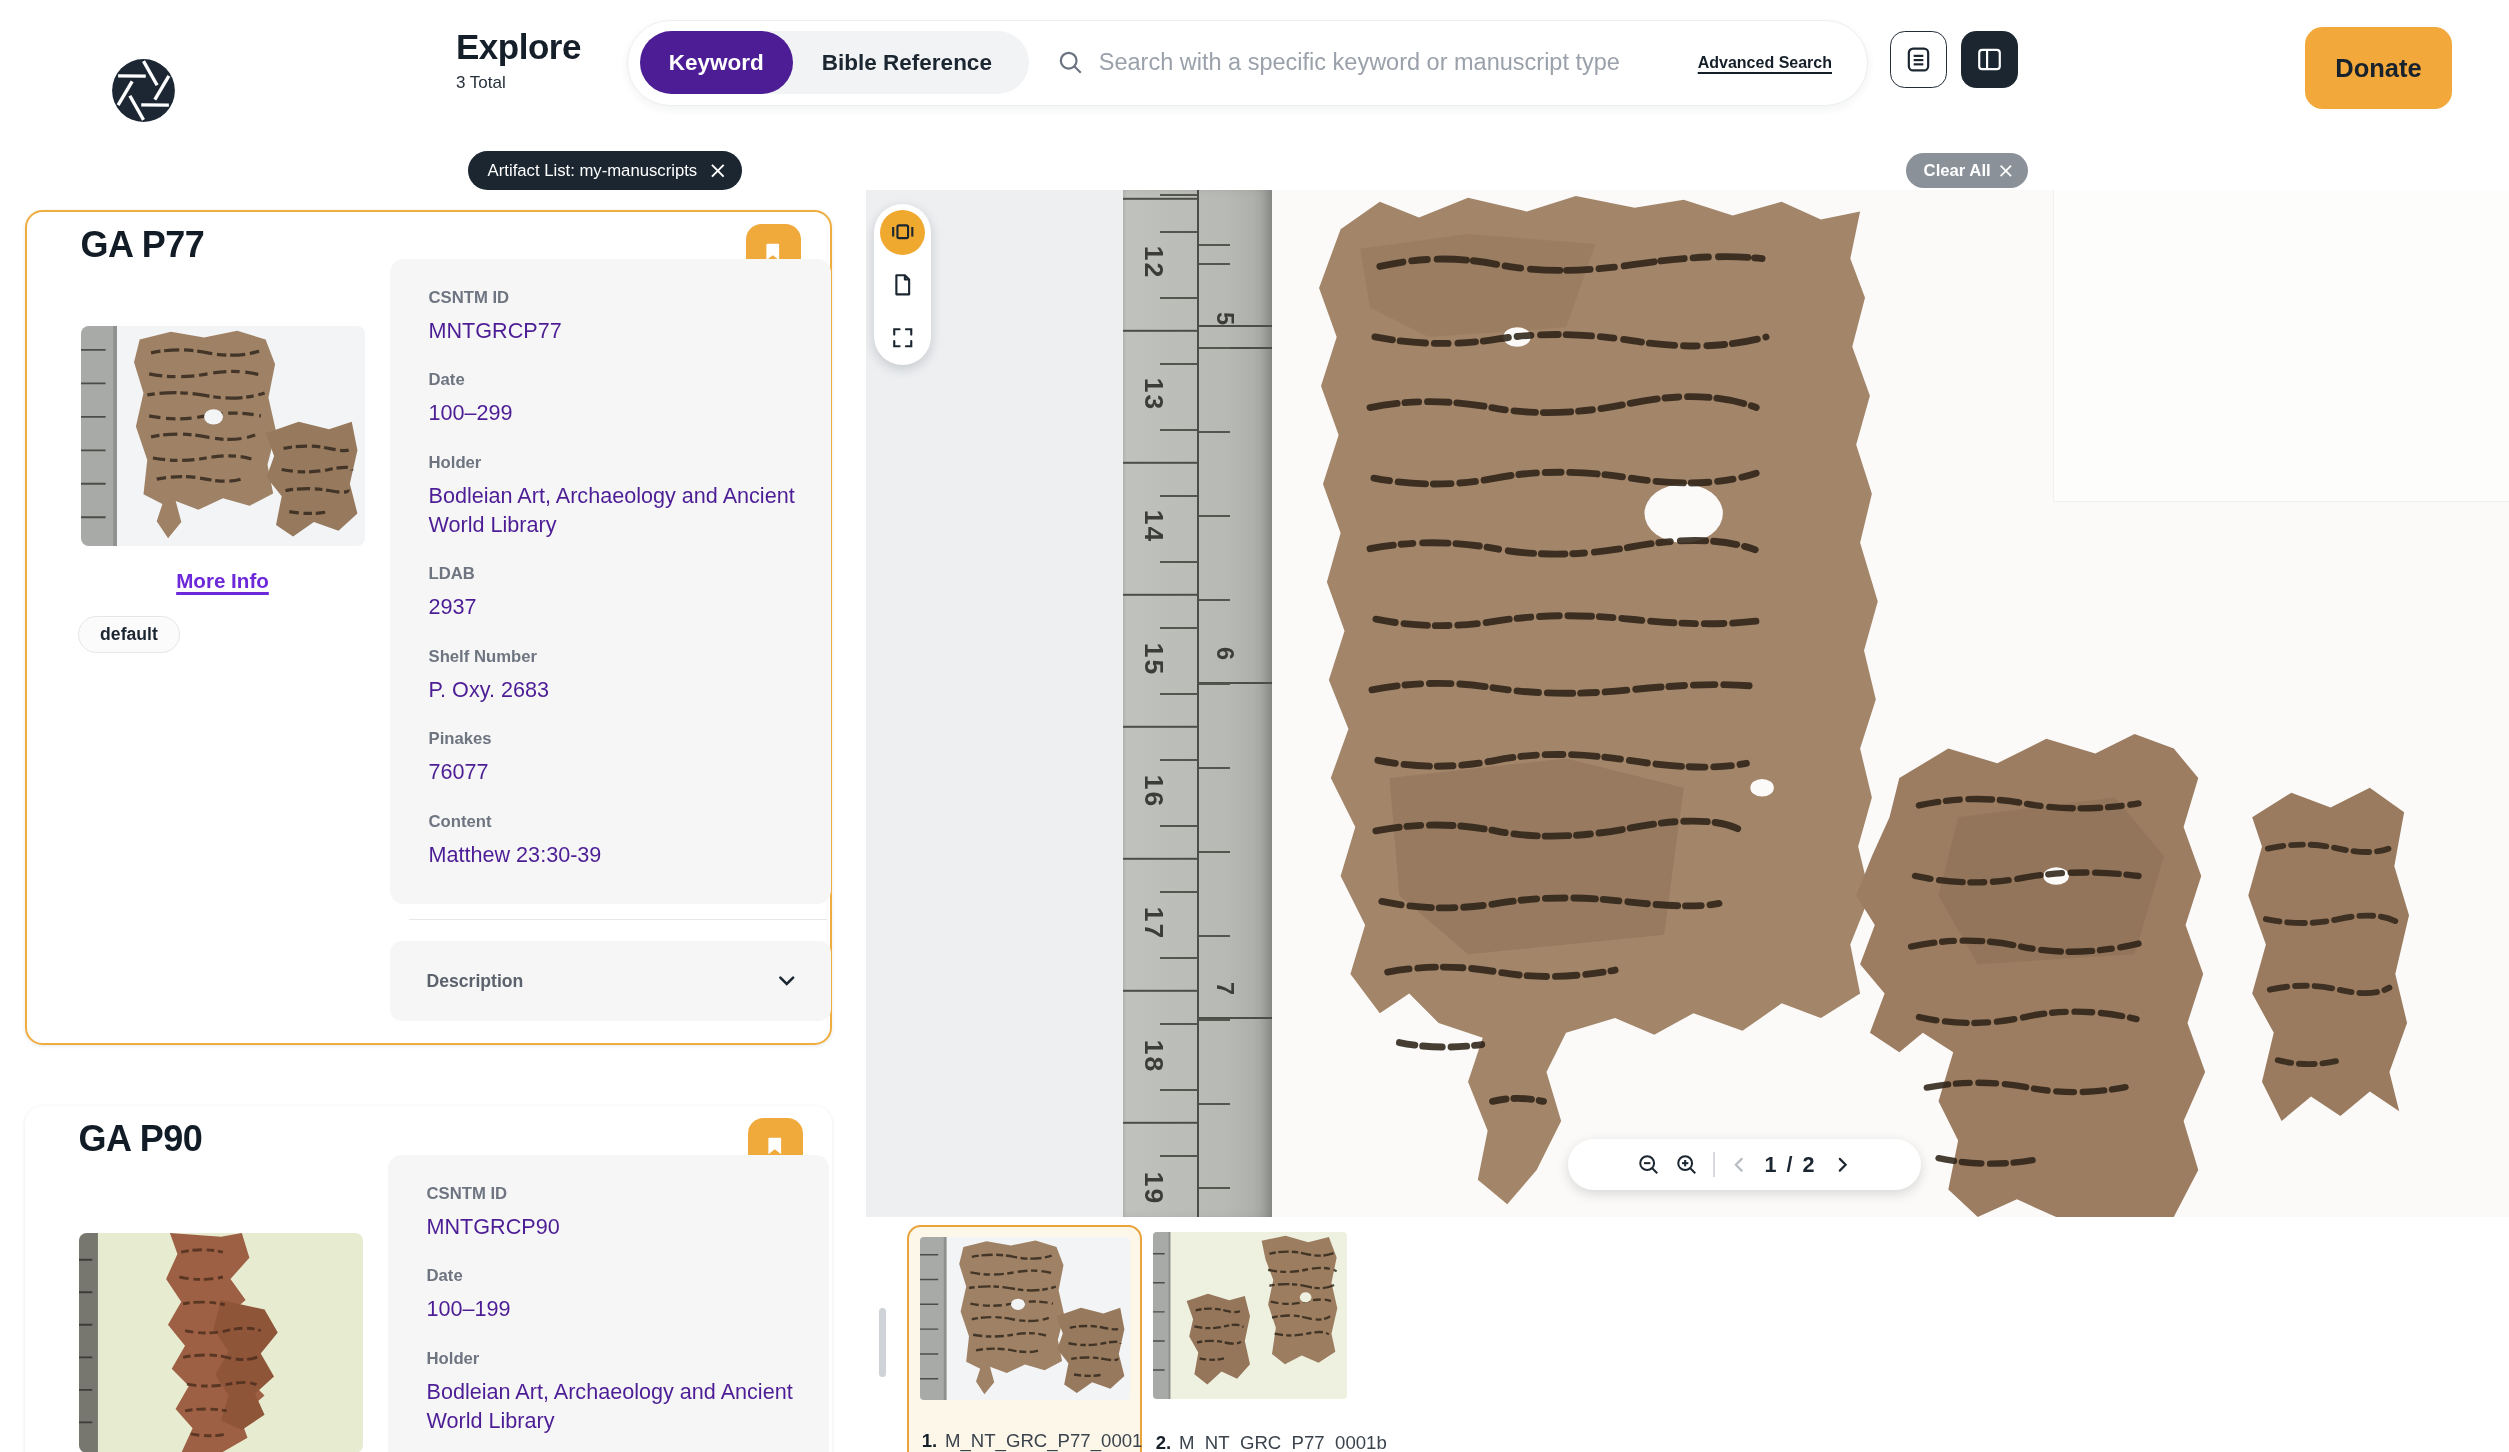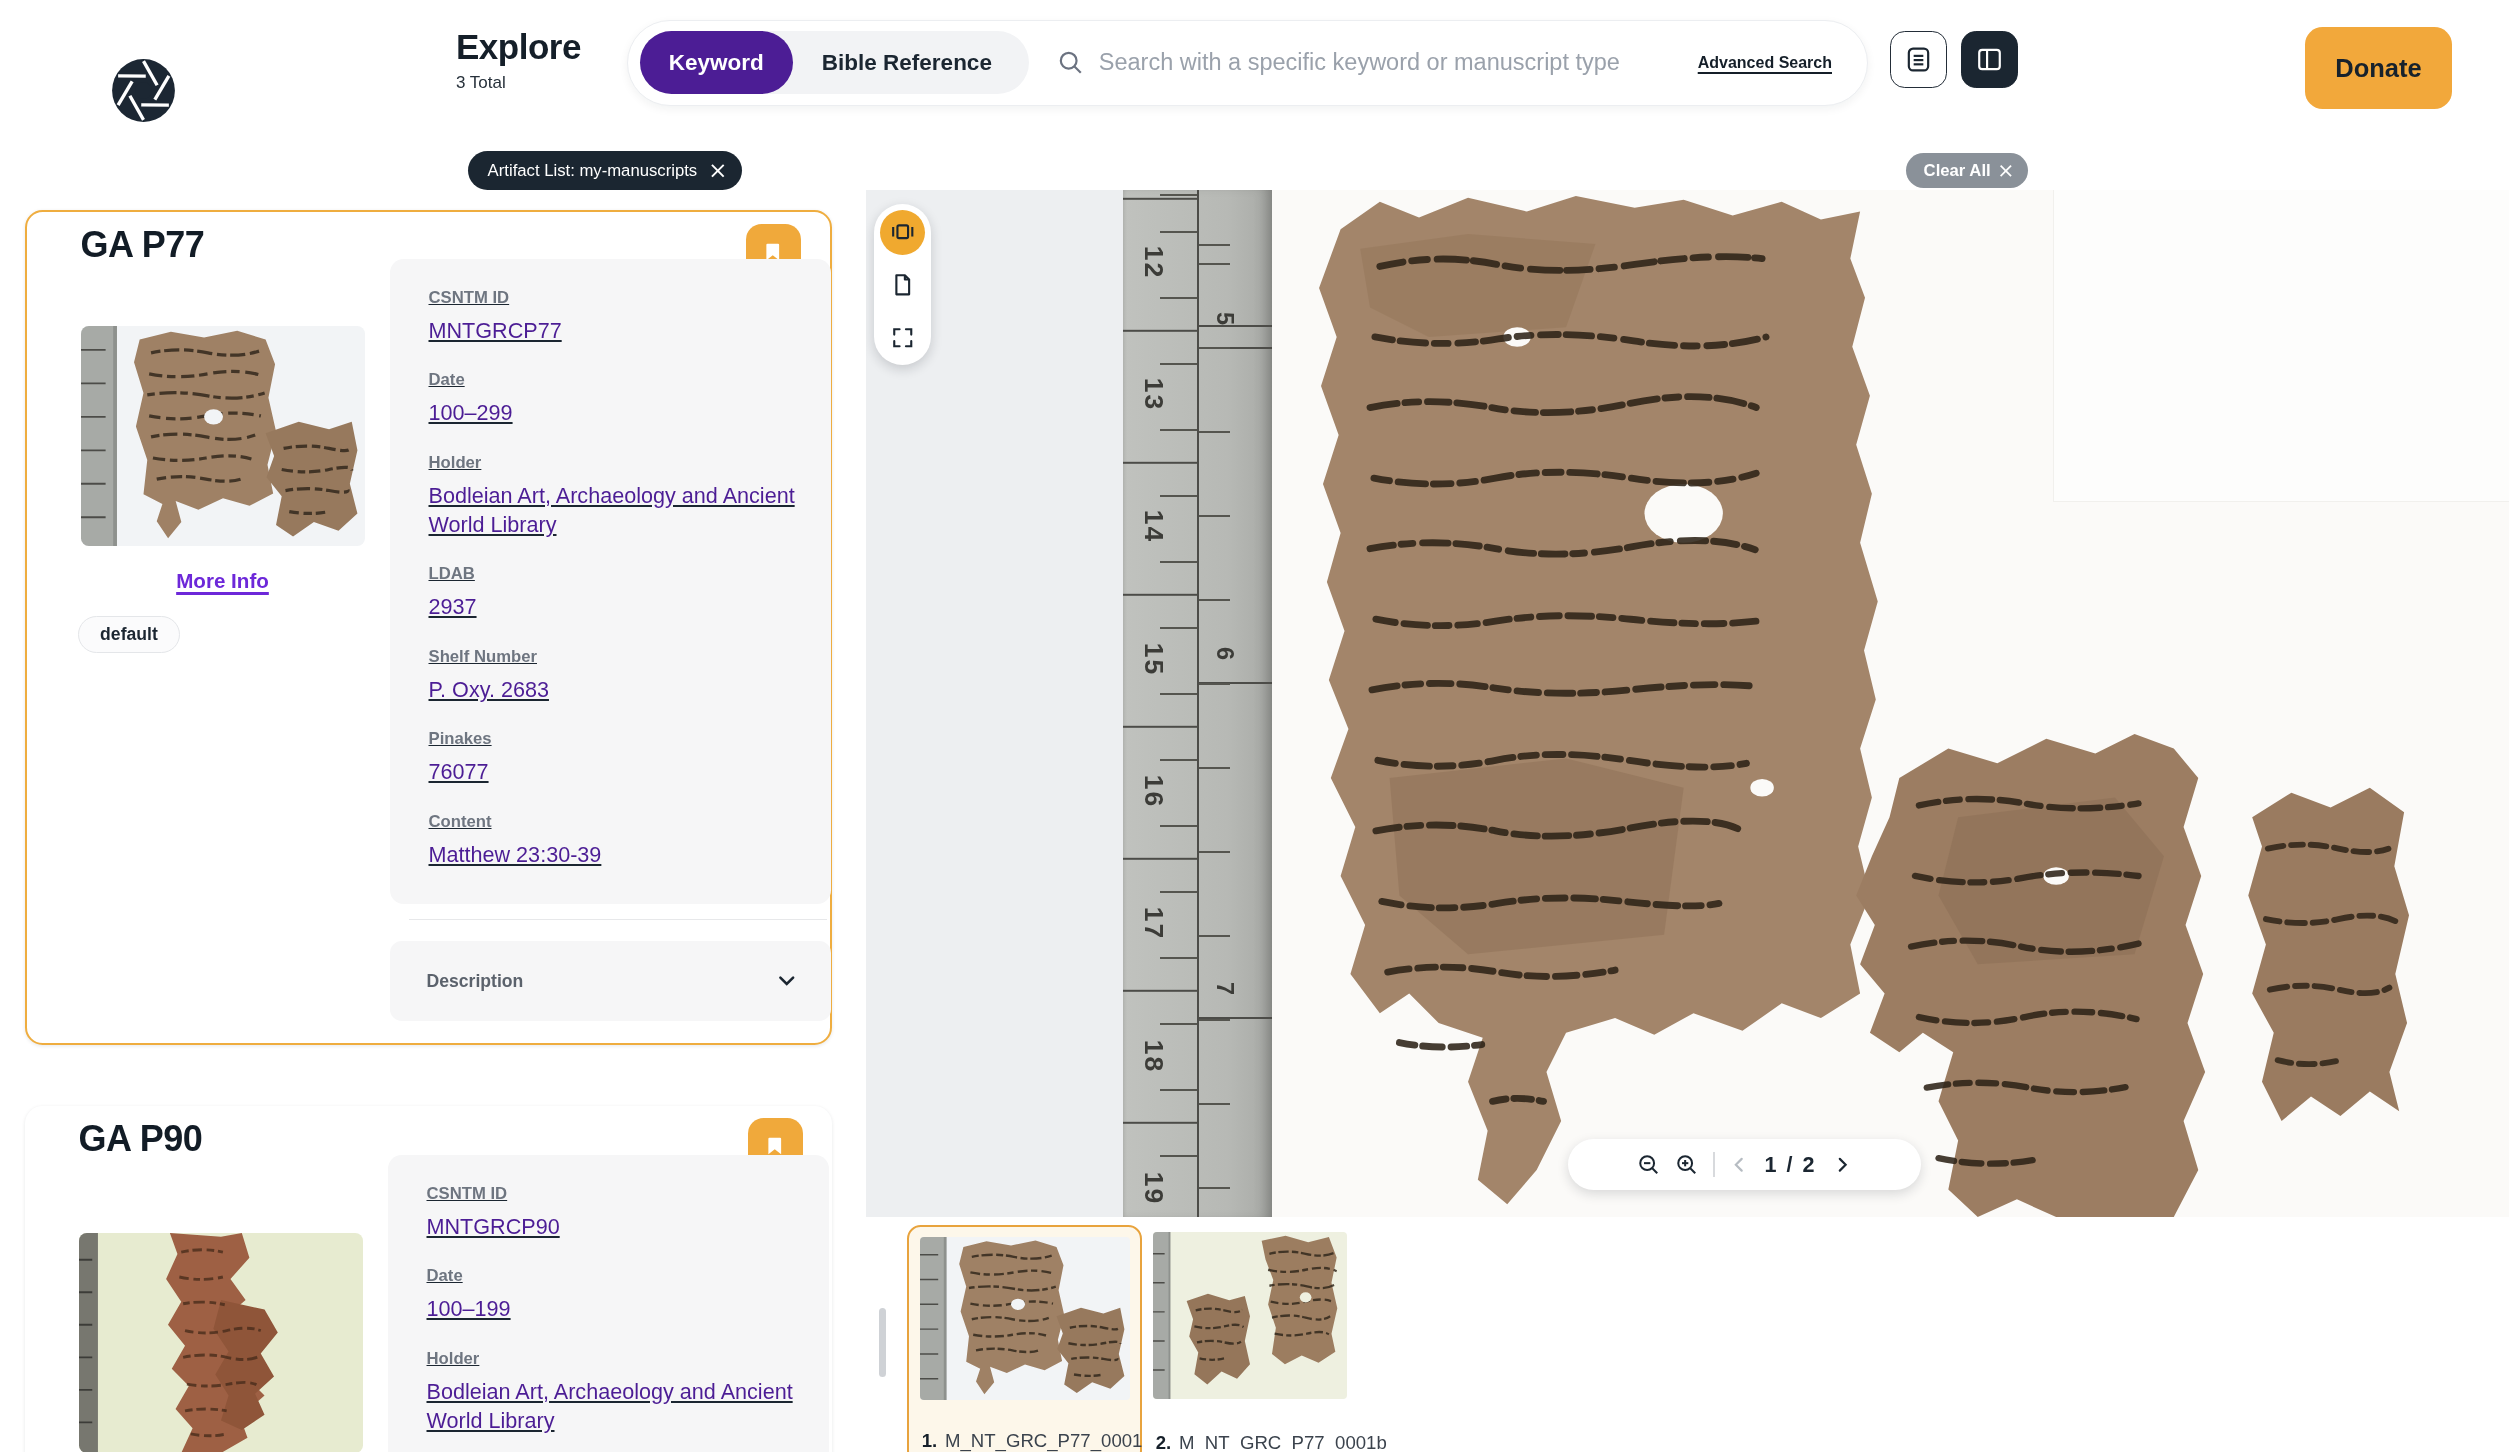--- a/index.html
+++ b/index.html
@@ -38,21 +38,21 @@
   .card { left:24.5px; width:807px; background:#fff; border-radius:17.6px; box-shadow:0 1px 3.9px rgba(20,30,40,.10); }
   .card.selected { border:2.5px solid #efad3f; }
   .card-p77 { top:210px; height:835px; }
   .card-p90 { top:1106px; height:412px; }
   .card-title { position:absolute; left:54px; top:12px; font-size:36px; font-weight:800; letter-spacing:-0.5px; color:#121c26; }
   .bookmark-btn { position:absolute; right:29px; top:11.8px; width:55px; height:55px; border-radius:15.7px; background:#f0a93b; border:none; display:flex; align-items:center; justify-content:center; cursor:pointer; }
   .card-thumb { position:absolute; left:54px; width:284px; border-radius:7.8px; overflow:hidden; }
   .card-thumb svg { display:block; }
   .more-info { position:absolute; left:54px; width:284px; text-align:center; font-size:20.6px; font-weight:800; text-decoration:underline; text-underline-offset:3.9px; text-decoration-thickness:2.5px; color:#6d28d9; cursor:pointer; }
   .tag-chip { position:absolute; left:51px; height:37px; border:1.5px solid #e4e6e9; background:#fbfbfc; border-radius:18.6px; display:flex; align-items:center; padding:0 21.6px; font-size:17.6px; font-weight:700; color:#1b2631; }
-  .details-panel { position:absolute; left:363px; width:441px; background:#f6f6f7; border-radius:13.7px; padding:29px 0 9.8px 39px;text-decoration:underline; }
+  .details-panel { position:absolute; left:363px; width:441px; background:#f6f6f7; border-radius:13.7px; padding:29px 0 9.8px 39px; }
   .field { margin-bottom:25.5px; }
   .flabel { font-size:16.7px; font-weight:700; color:#6e7580; margin-bottom:7.8px; }
   .fvalue { font-size:21.6px; color:#4c1d95; line-height:1.35; padding-right:35px; }
   .card-divider { position:absolute; left:382px; width:418px; height:1px; background:#e7e8ea; }
   .desc-row { position:absolute; left:363px; width:441px; height:80px; background:#f6f6f7; border-radius:11.8px; display:flex; align-items:center; justify-content:space-between; padding:0 31px 0 37px; cursor:pointer; }
   .desc-label { font-size:17.6px; font-weight:700; color:#5b626c; }
 
   
   .viewer { left:866px; top:190px; width:1643px; height:1027px; background:#fbfaf8; overflow:hidden; }
   .viewer-graybar { position:absolute; left:0; top:0; width:257px; height:100%; background:#edeff1; }

